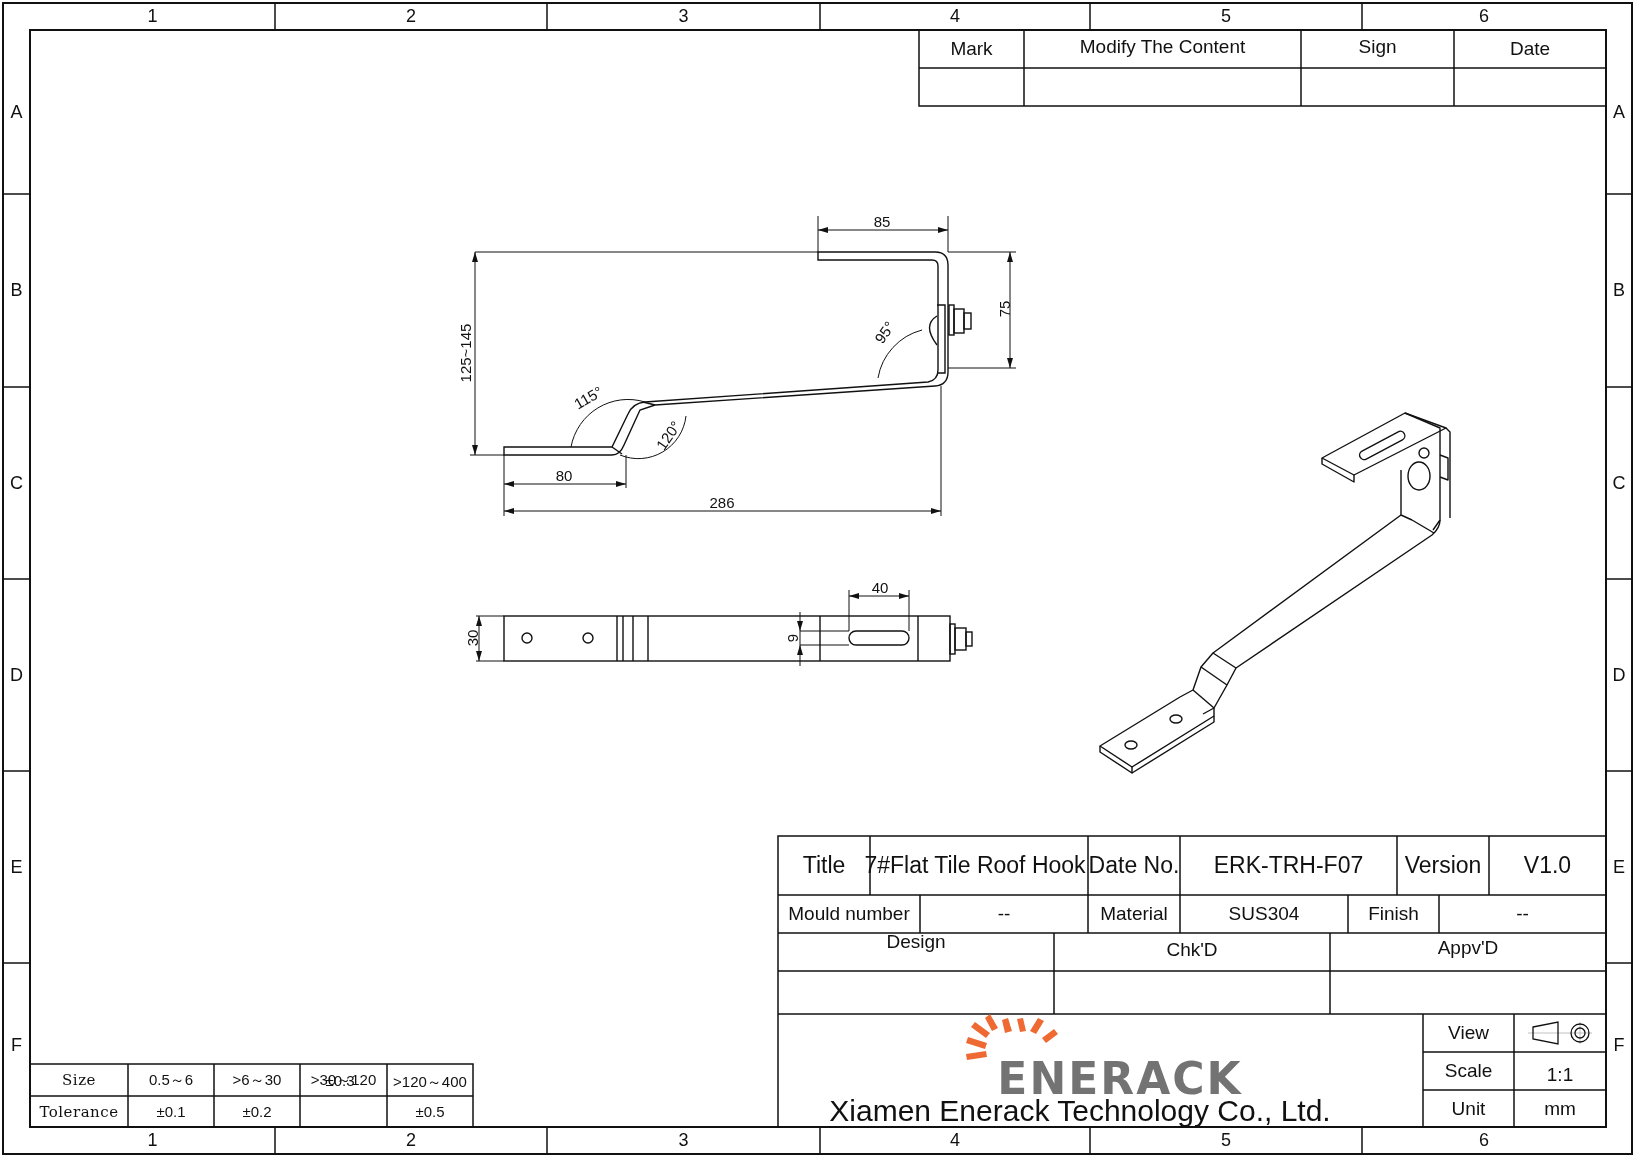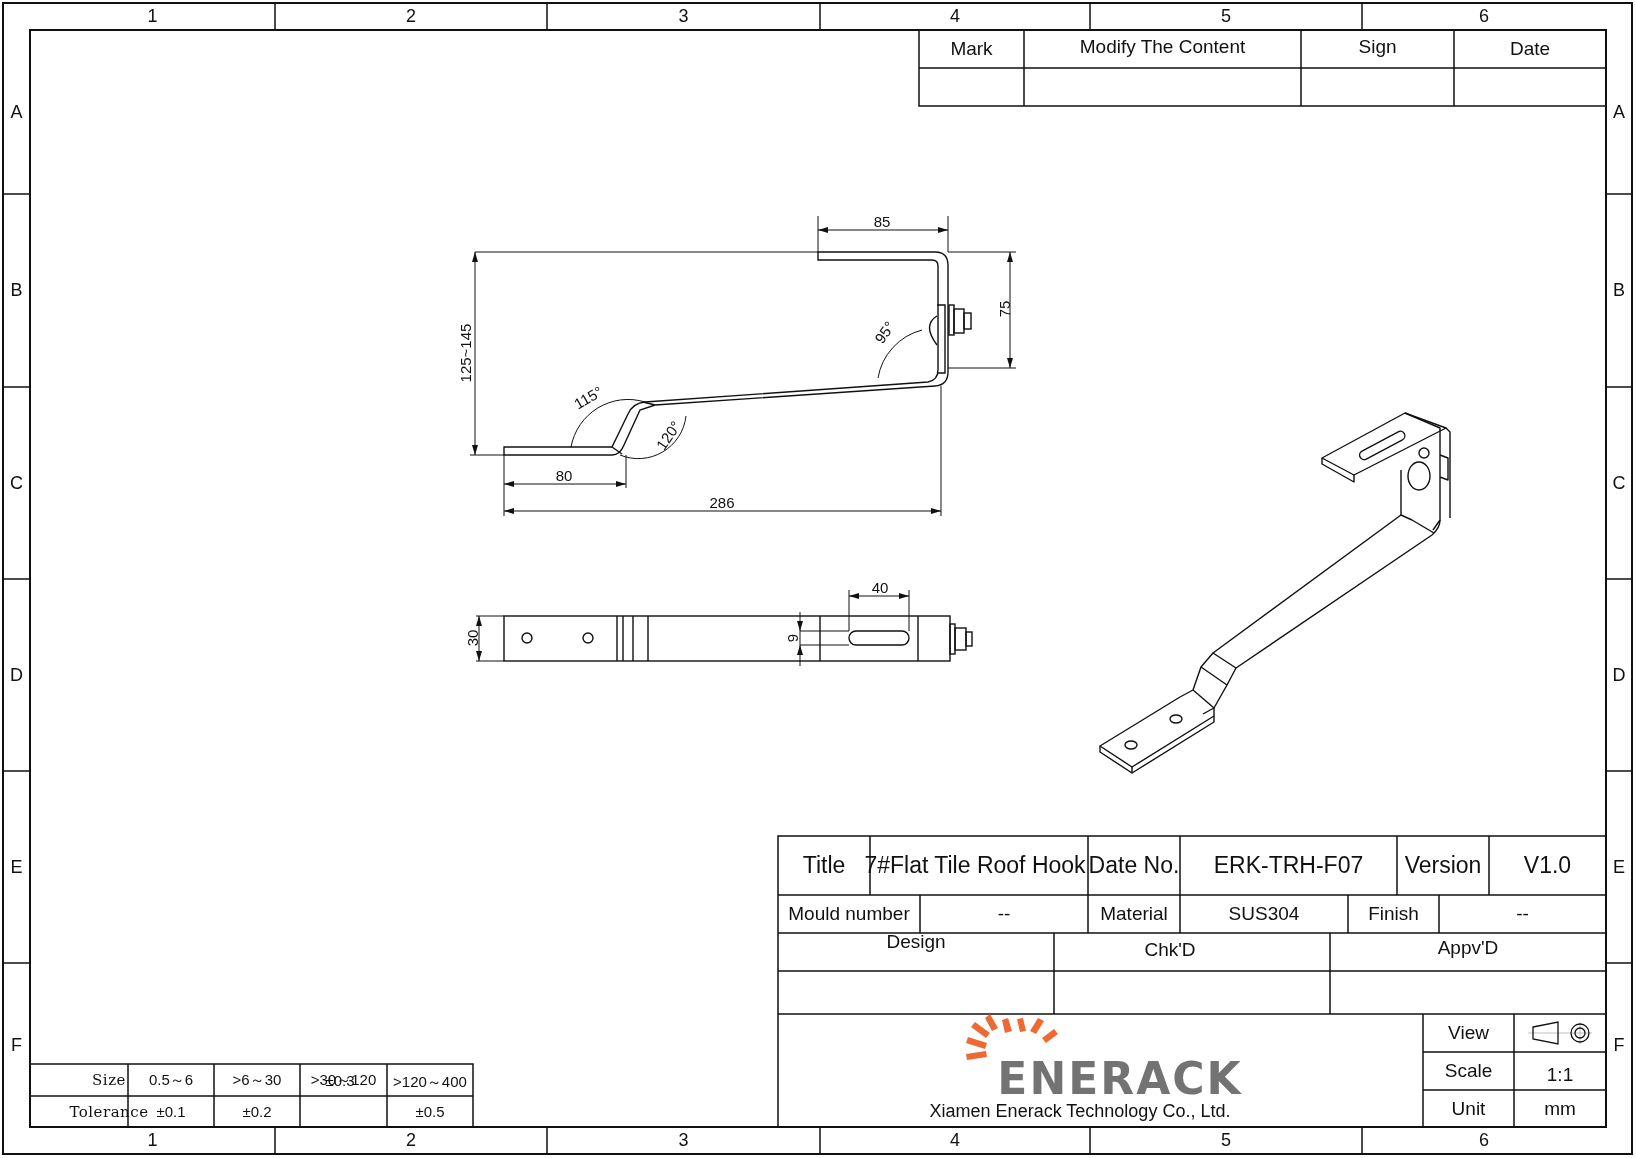--- a/index.html
+++ b/index.html
@@ -5,25 +5,25 @@
   html, body { margin: 0; padding: 0; background: #ffffff; }
   body { width: 1636px; height: 1158px; position: relative; overflow: hidden;
          font-family: "Liberation Sans", sans-serif; color: #111; }
   svg.sheet { position: absolute; left: 0; top: 0; }
   .abs { position: absolute; display: flex; align-items: center; justify-content: center;
          white-space: nowrap; color: #111; }
   .zone { font-size: 18px; }
   .cell { font-size: 19px; }
   .cell-lg { font-size: 23px; }
   .dim { font-size: 15px; }
-  .serif { font-family: "DejaVu Serif", serif; font-size: 15px; letter-spacing: 0.5px; margin-left: 30px; }
+  .serif { font-family: "DejaVu Serif", serif; font-size: 15px; letter-spacing: 0.5px; }
   .tol { font-size: 15px; }
   .logo-text { font-family: "DejaVu Sans", sans-serif; font-weight: bold; font-size: 44px;
                letter-spacing: 2px; color: #737373; }
-  .company { font-size: 18px; }
+  .company { font-size: 30px; }
 </style>
 </head>
 <body>
 
 <svg class="sheet" width="1636" height="1158" viewBox="0 0 1636 1158" xmlns="http://www.w3.org/2000/svg">
   <g fill="none" stroke="#111" stroke-width="2">
 
     <rect x="3" y="3" width="1629" height="1151"></rect>
     <rect x="30" y="30" width="1576" height="1097"></rect>
   </g>
@@ -287,21 +287,21 @@
   <div class="abs cell-lg" style="left:1489px;top:836px;width:117px;height:59px">V1.0</div>
 
   <div class="abs cell" style="left:778px;top:895px;width:142px;height:38px">Mould number</div>
   <div class="abs cell" style="left:920px;top:895px;width:168px;height:38px">--</div>
   <div class="abs cell" style="left:1088px;top:895px;width:92px;height:38px">Material</div>
   <div class="abs cell" style="left:1180px;top:895px;width:168px;height:38px">SUS304</div>
   <div class="abs cell" style="left:1348px;top:895px;width:91px;height:38px">Finish</div>
   <div class="abs cell" style="left:1439px;top:895px;width:167px;height:38px">--</div>
 
   <div class="abs cell" style="left:778px;top:923px;width:276px;height:38px">Design</div>
-  <div class="abs cell" style="left:1032px;top:931px;width:276px;height:38px">Chk'D</div>
+  <div class="abs cell" style="left:1054px;top:931px;width:276px;height:38px">Chk'D</div>
   <div class="abs cell" style="left:1330px;top:929px;width:276px;height:38px">Appv'D</div>
   <div class="abs cell" style="left:778px;top:971px;width:276px;height:43px"></div>
   <div class="abs cell" style="left:1054px;top:971px;width:276px;height:43px"></div>
   <div class="abs cell" style="left:1330px;top:971px;width:276px;height:43px"></div>
 
   <div class="abs cell" style="left:1423px;top:1014px;width:91px;height:38px">View</div>
   <div class="abs cell" style="left:1423px;top:1052px;width:91px;height:38px">Scale</div>
   <div class="abs cell" style="left:1514px;top:1052px;width:92px;height:46px">1:1</div>
   <div class="abs cell" style="left:1423px;top:1090px;width:91px;height:37px">Unit</div>
   <div class="abs cell" style="left:1514px;top:1090px;width:92px;height:37px">mm</div>

